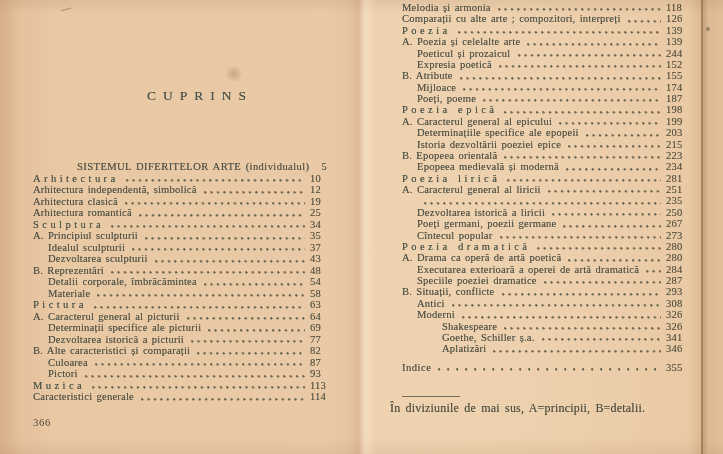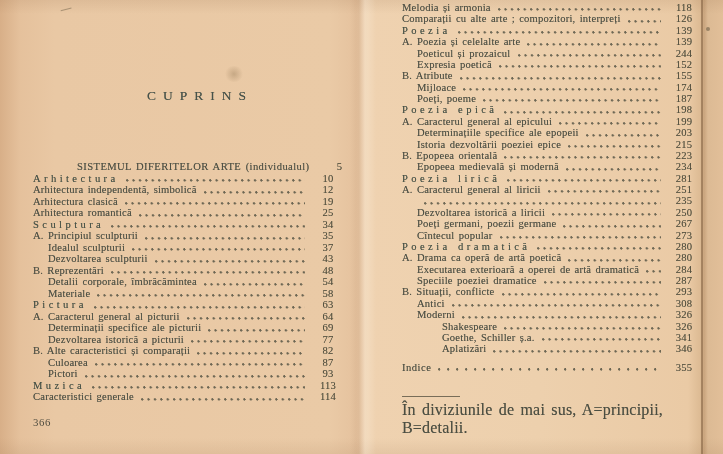--- a/index.html
+++ b/index.html
@@ -32,39 +32,39 @@
   }
   .page-right .toc-row{height:11.38px;line-height:11.38px;}
 
   .txt{flex:0 0 auto;text-shadow:0 0 .4px rgba(65,70,58,.5);}
   .leader{
     flex:1 1 auto;min-width:8px;align-self:flex-end;
     height:3px;margin:0 5px 2px 7px;
     background-image:radial-gradient(circle at 1.2px 1.4px, rgba(73,74,60,.78) 1px, rgba(73,74,60,0) 1.4px);
     background-size:6.4px 3px;background-repeat:repeat-x;
   }
-  .num{flex:0 0 36px;text-align:center;color:#53503f;text-shadow:0 0 .4px rgba(65,70,58,.45);}
+  .num{flex:0 0 36px;text-align:left;color:#53503f;text-shadow:0 0 .4px rgba(65,70,58,.45);}
 
   
   .s-sub    {padding-left:15px;}
   .s-subsub {padding-left:40px;font-family:Liberation Serif, serif;}
   .s-spaced .txt{letter-spacing:3.4px;color:#435046;}
   .s-caps   {padding-left:44px;}
   .s-caps .txt{letter-spacing:.4px;}
   .s-caps .leader{background:none;min-width:0;}
   .s-italic .txt{letter-spacing:.5px;}
   .s-italic .leader{background-size:9px 3px;}
   .s-gap{margin-top:7px;}
 
   .folio{position:absolute;left:33px;top:416px;font-size:10.8px;color:#4f4c3f;letter-spacing:.6px;}
 
   .footnote-rule{position:absolute;left:40px;top:396px;width:58px;height:1px;background:rgba(90,84,66,.8);}
   .footnote{
-    position:absolute;left:40px;top:401px;width:320px;
-    font-size:16px;letter-spacing:.2px;word-spacing:2px;color:#4b4e42;
+    position:absolute;left:28px;top:401px;width:320px;
+    font-size:12px;letter-spacing:.2px;word-spacing:2px;color:#4b4e42;
     text-shadow:0 0 .4px rgba(65,70,58,.5);
   }
 
   
   .edge-line{position:absolute;left:701px;top:0;width:2px;height:454px;background:rgba(125,92,62,.55);}
   .gutter{position:absolute;left:350px;top:0;width:26px;height:454px;
     background:linear-gradient(90deg, rgba(150,105,70,0), rgba(150,105,70,.10) 9px, rgba(255,246,232,.30) 15px, rgba(150,105,70,0));}
   .mark-pen{position:absolute;left:60px;top:4px;width:11px;height:5px;
     border-bottom:1.5px solid rgba(95,85,62,.45);transform:rotate(-14deg);}
   .stain-a{position:absolute;left:224px;top:66px;width:20px;height:16px;border-radius:50%;

